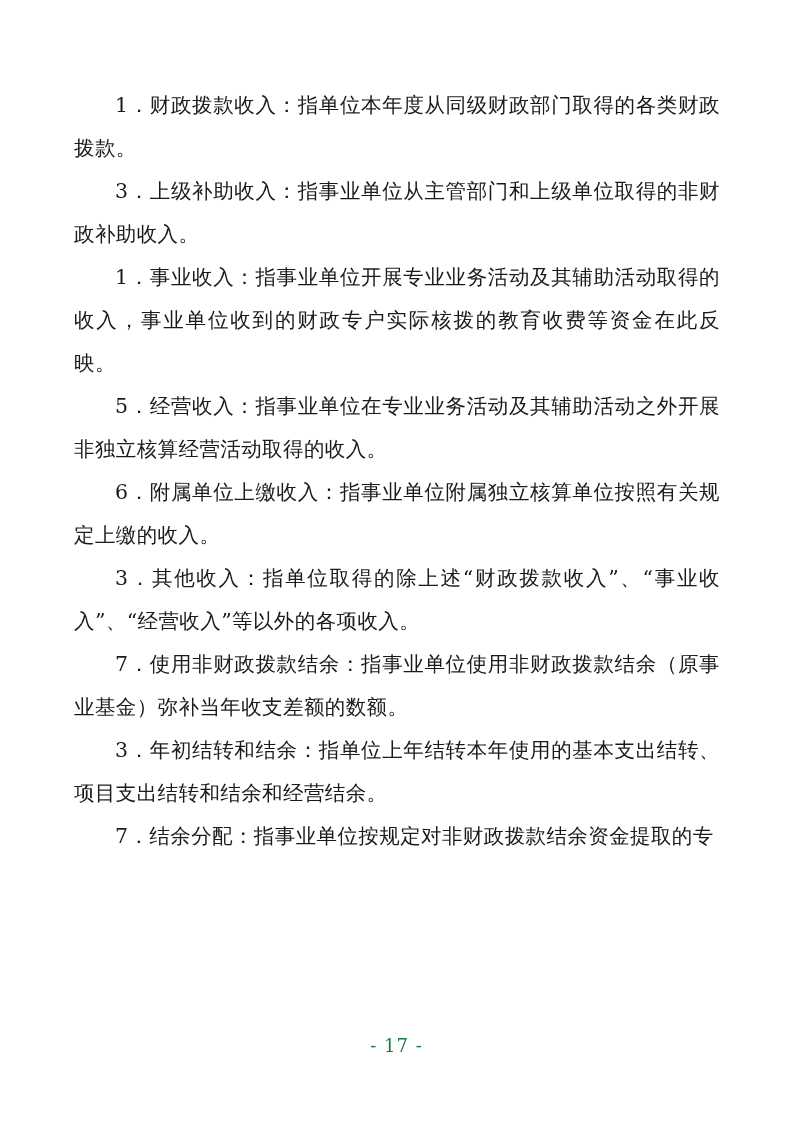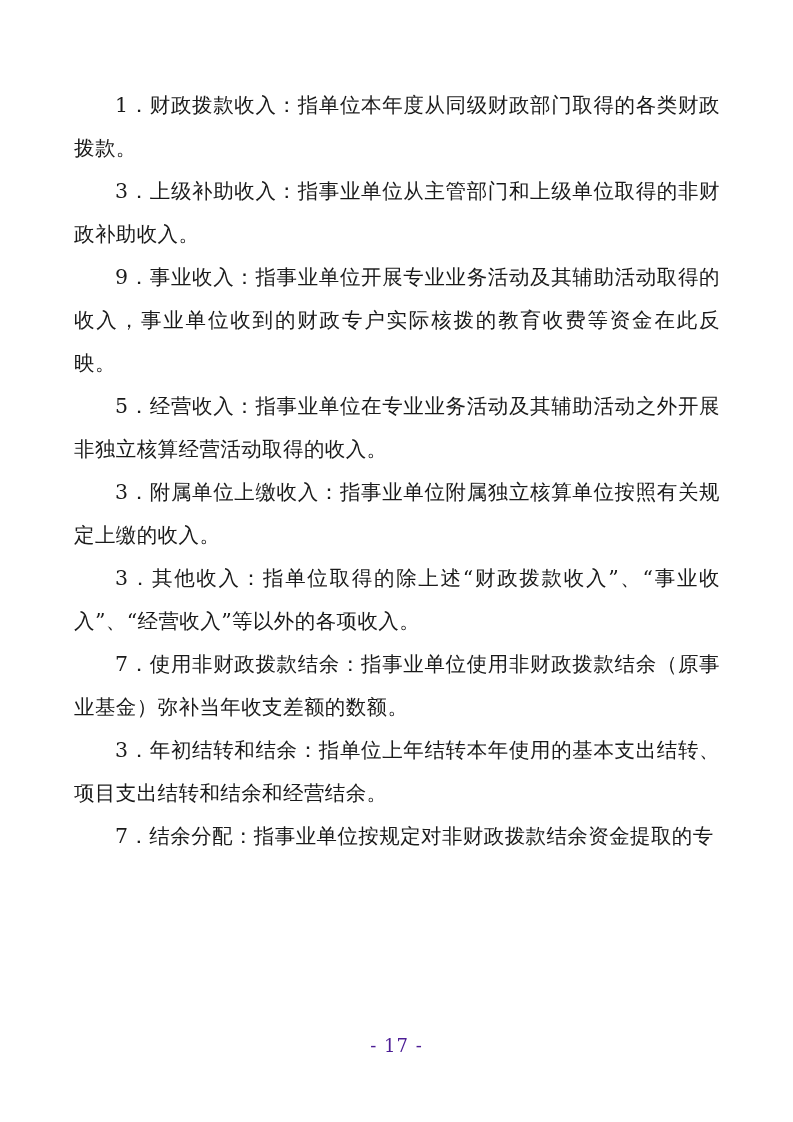--- a/index.html
+++ b/index.html
@@ -34,33 +34,33 @@
     white-space: normal;
   }
   .page-number {
     position: absolute;
     left: 0;
     right: 0;
     top: 1035px;
     text-align: center;
     font-family: "DejaVu Serif", "Liberation Serif", serif;
     font-size: 18px;
-    color: #4c1d95;
+    color: #15803d;
     letter-spacing: 1px;
   }
 </style>
 </head>
 <body>
 
 <div class="page">
   <div class="content">
     <p class="para">1．财政拨款收入：指单位本年度从同级财政部门取得的各类财政拨款。</p>
     <p class="para">3．上级补助收入：指事业单位从主管部门和上级单位取得的非财政补助收入。</p>
-    <p class="para">9．事业收入：指事业单位开展专业业务活动及其辅助活动取得的收入，事业单位收到的财政专户实际核拨的教育收费等资金在此反映。</p>
+    <p class="para">1．事业收入：指事业单位开展专业业务活动及其辅助活动取得的收入，事业单位收到的财政专户实际核拨的教育收费等资金在此反映。</p>
     <p class="para">5．经营收入：指事业单位在专业业务活动及其辅助活动之外开展非独立核算经营活动取得的收入。</p>
-    <p class="para">3．附属单位上缴收入：指事业单位附属独立核算单位按照有关规定上缴的收入。</p>
+    <p class="para">6．附属单位上缴收入：指事业单位附属独立核算单位按照有关规定上缴的收入。</p>
     <p class="para">3．其他收入：指单位取得的除上述“财政拨款收入”、“事业收入”、“经营收入”等以外的各项收入。</p>
     <p class="para">7．使用非财政拨款结余：指事业单位使用非财政拨款结余（原事业基金）弥补当年收支差额的数额。</p>
     <p class="para">3．年初结转和结余：指单位上年结转本年使用的基本支出结转、项目支出结转和结余和经营结余。</p>
     <p class="para">7．结余分配：指事业单位按规定对非财政拨款结余资金提取的专</p>
   </div>
   <div class="page-number">- 17 -</div>
 </div>
 
 </body></html>

